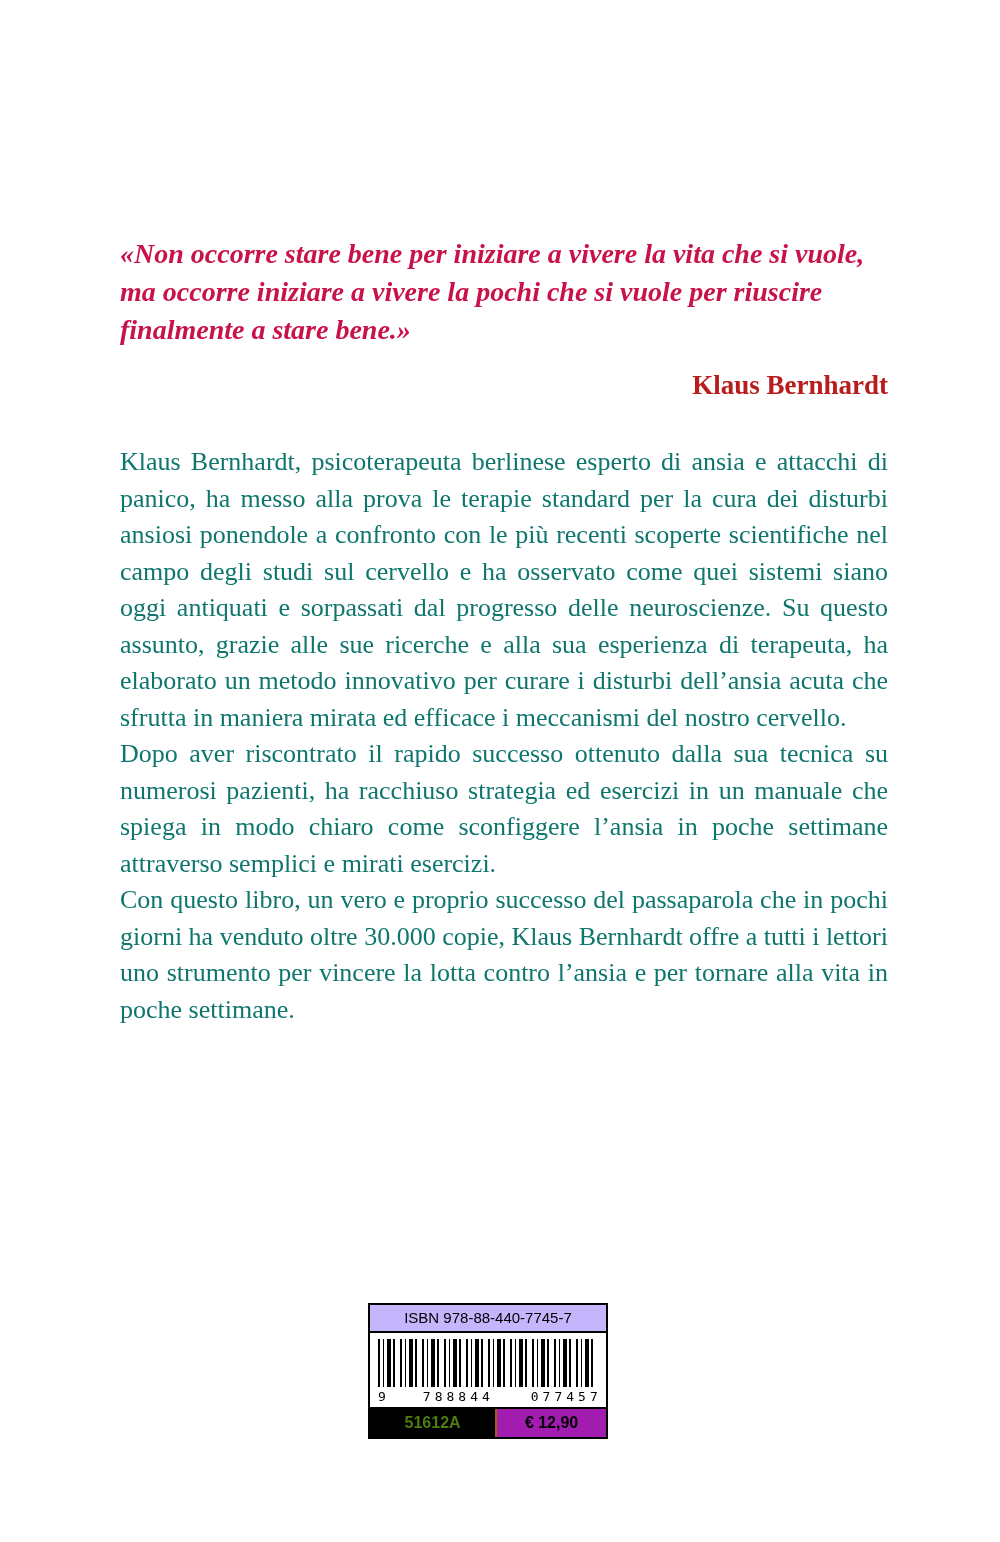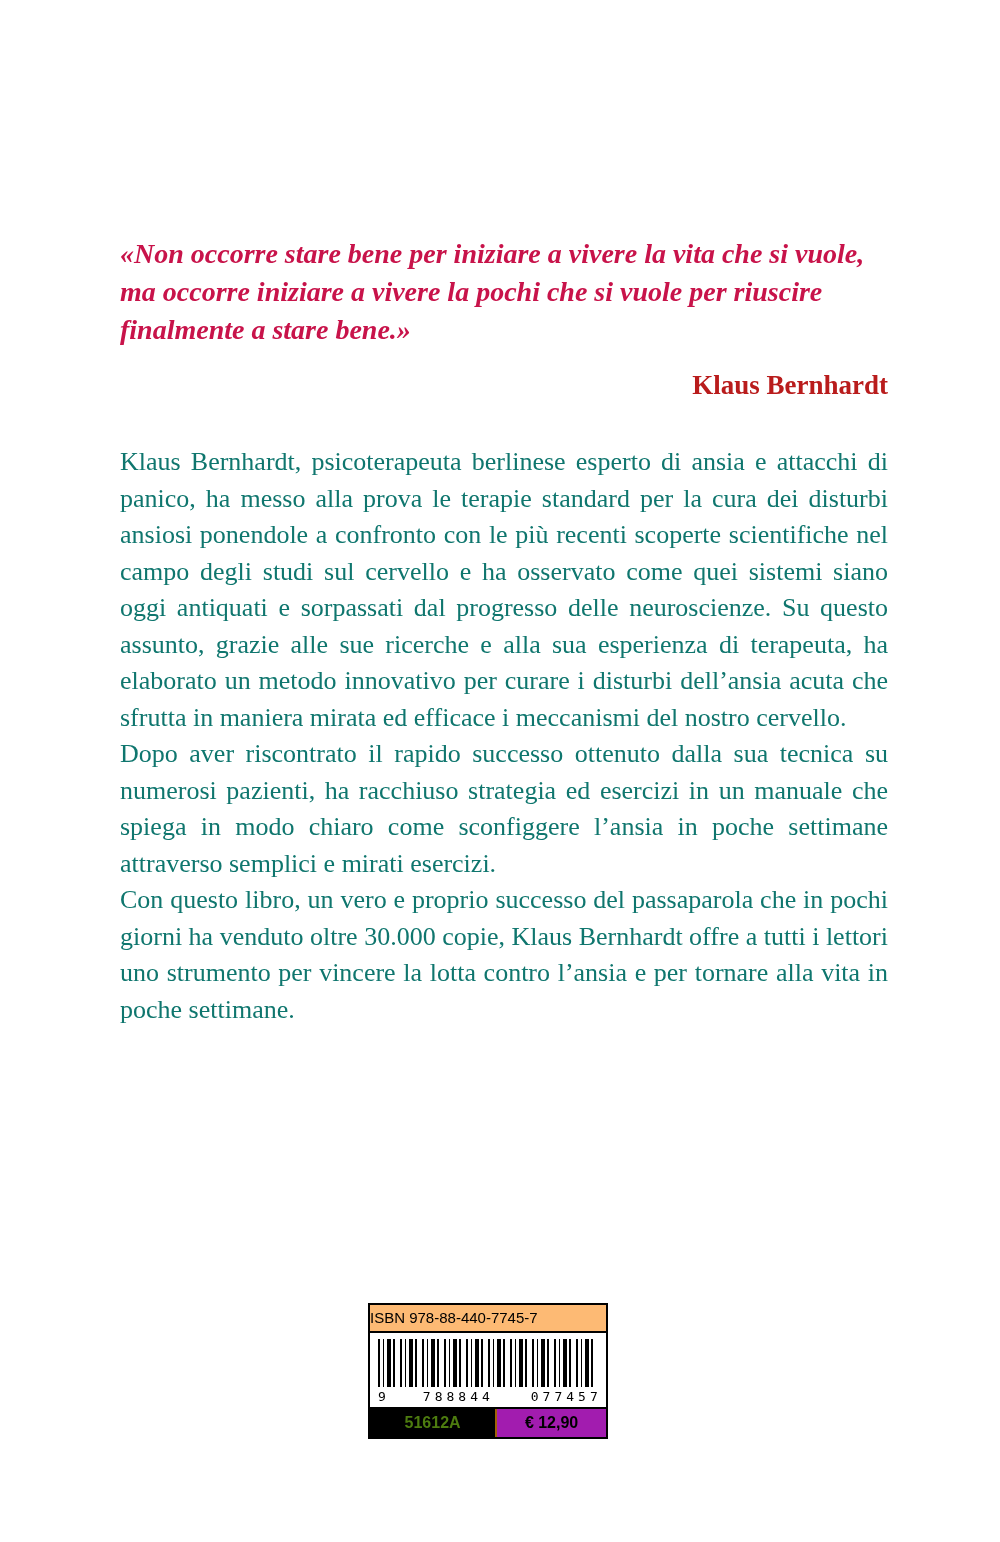--- a/index.html
+++ b/index.html
@@ -63,26 +63,26 @@
     left: 368px;
     top: 1303px;
     width: 240px;
     border: 2px solid #000;
     background: #ffffff;
     box-sizing: border-box;
   }
   .isbn-row {
     height: 26px;
     line-height: 26px;
-    text-align: left;
+    text-align: center;
     font-family: "Liberation Sans", sans-serif;
     font-size: 15px;
     color: #000;
     border-bottom: 2px solid #000;
-    background: #fdba74;
+    background: #c4b5fd;
     white-space: nowrap;
   }
   .ean-area {
     padding: 6px 8px 4px 8px;
     background: #ffffff;
   }
   .ean-bars {
     height: 48px;
     background-image: repeating-linear-gradient(90deg,
       #000 0px, #000 2px,

